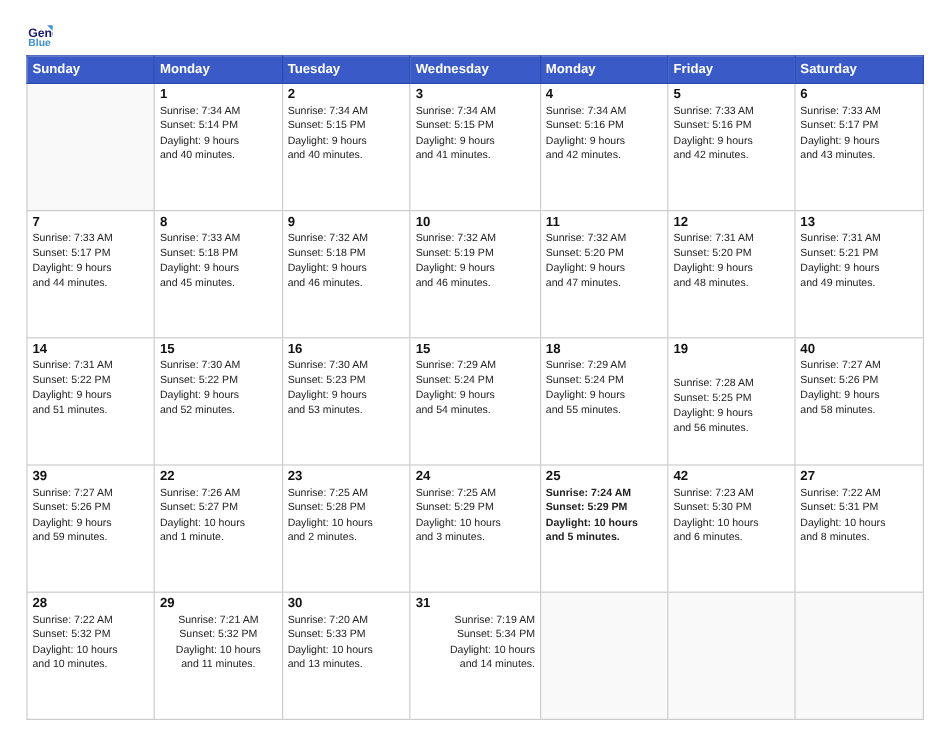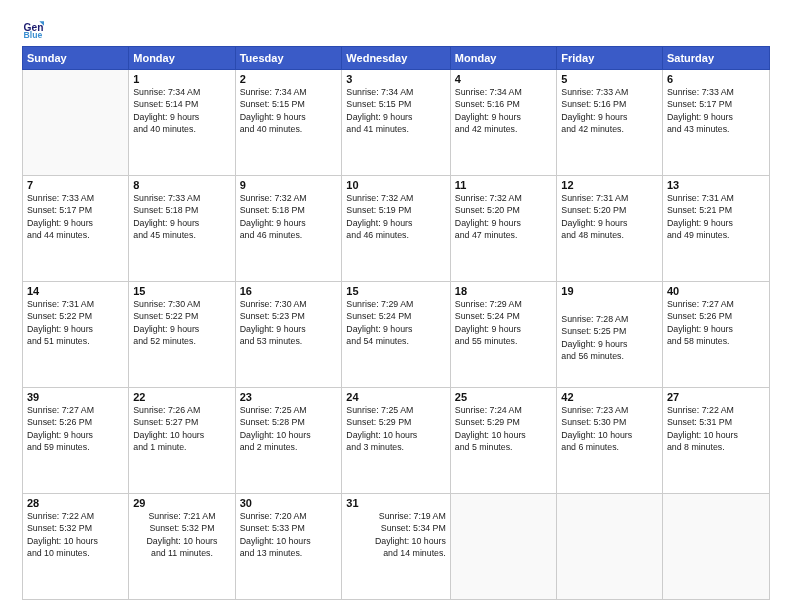--- a/index.html
+++ b/index.html
@@ -292,21 +292,21 @@
           </td>
           <td>
             <span class="day-number">24</span>
             <div class="day-info" style="white-space: pre-line;">Sunrise: 7:25 AM
 Sunset: 5:29 PM
 Daylight: 10 hours
 and 3 minutes.</div>
           </td>
           <td>
             <span class="day-number">25</span>
-            <div class="day-info" style="white-space: pre-line;">Sunrise: 7:24 AM
+            <div class="day-info" style="white-space: pre-line; font-weight: bold;">Sunrise: 7:24 AM
 Sunset: 5:29 PM
 Daylight: 10 hours
 and 5 minutes.</div>
           </td>
           <td>
             <span class="day-number">42</span>
             <div class="day-info" style="white-space: pre-line;">Sunrise: 7:23 AM
 Sunset: 5:30 PM
 Daylight: 10 hours
 and 6 minutes.</div>

